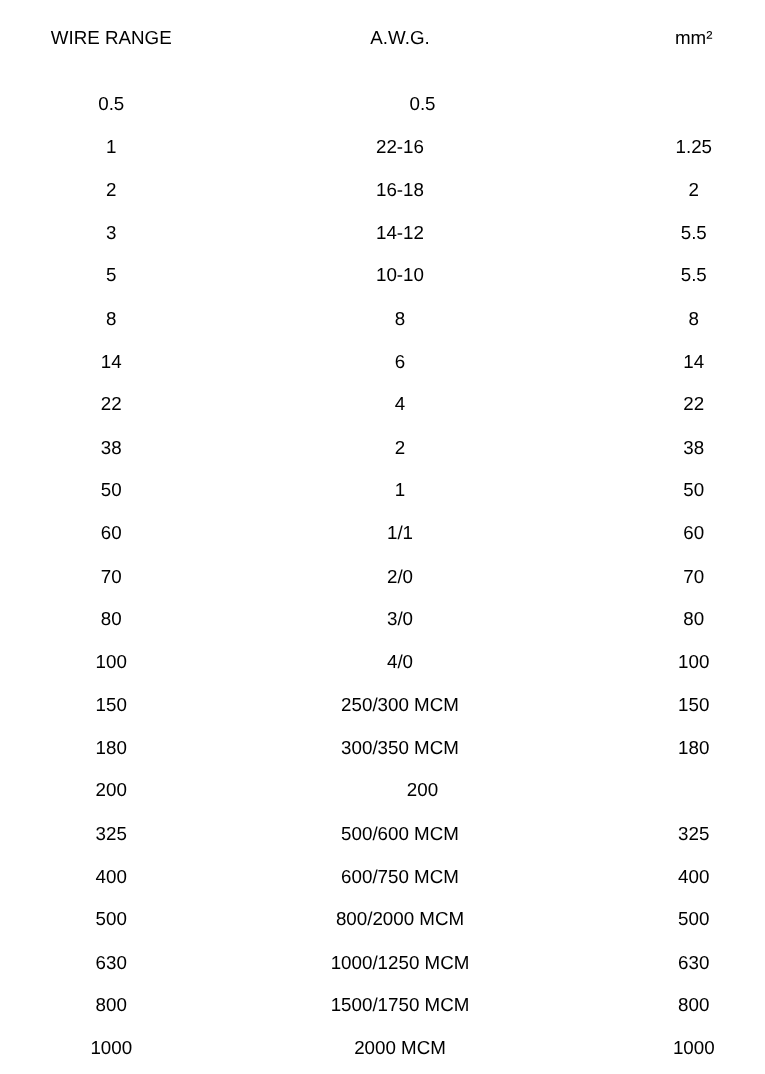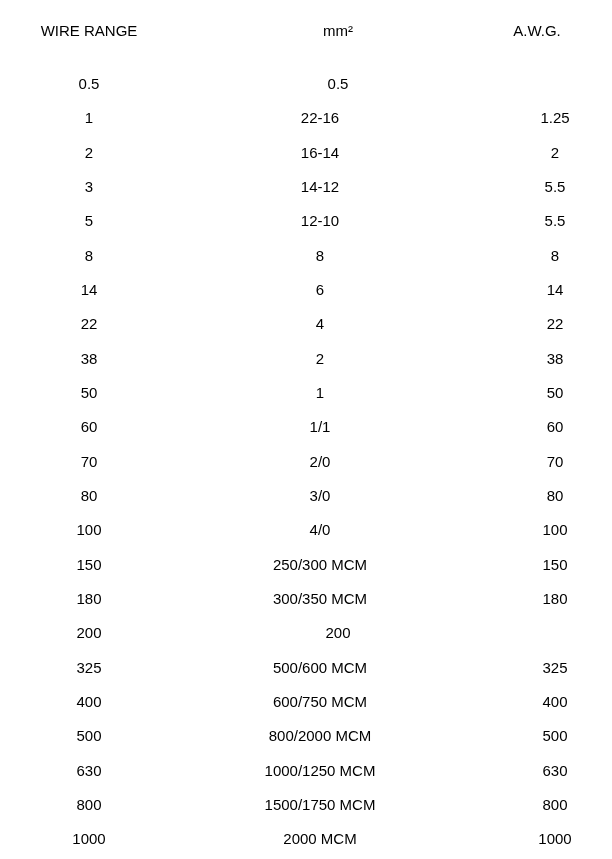--- a/index.html
+++ b/index.html
@@ -55,47 +55,47 @@
     height: 34.35px;
   }
 </style>
 </head>
 <body>
 
 <div class="page">
 
   <div class="row header-row">
     <div class="cell c1">WIRE RANGE</div>
+    <div class="cell c2">A.W.G.</div>
     <div class="cell c3">mm²</div>
-    <div class="cell c2">A.W.G.</div>
   </div>
 
   <div class="table-body" id="table-body">
       <div class="row">
         <div class="cell c1">0.5</div>
         <div class="cell c3">0.5</div>
       </div>
       <div class="row">
         <div class="cell c1">1</div>
         <div class="cell c2">22-16</div>
         <div class="cell c3">1.25</div>
       </div>
       <div class="row">
         <div class="cell c1">2</div>
-        <div class="cell c2">16-14</div>
+        <div class="cell c2">16-18</div>
         <div class="cell c3">2</div>
       </div>
       <div class="row">
         <div class="cell c1">3</div>
         <div class="cell c2">14-12</div>
         <div class="cell c3">5.5</div>
       </div>
       <div class="row">
         <div class="cell c1">5</div>
-        <div class="cell c2">12-10</div>
+        <div class="cell c2">10-10</div>
         <div class="cell c3">5.5</div>
       </div>
       <div class="row">
         <div class="cell c1">8</div>
         <div class="cell c2">8</div>
         <div class="cell c3">8</div>
       </div>
       <div class="row">
         <div class="cell c1">14</div>
         <div class="cell c2">6</div>

